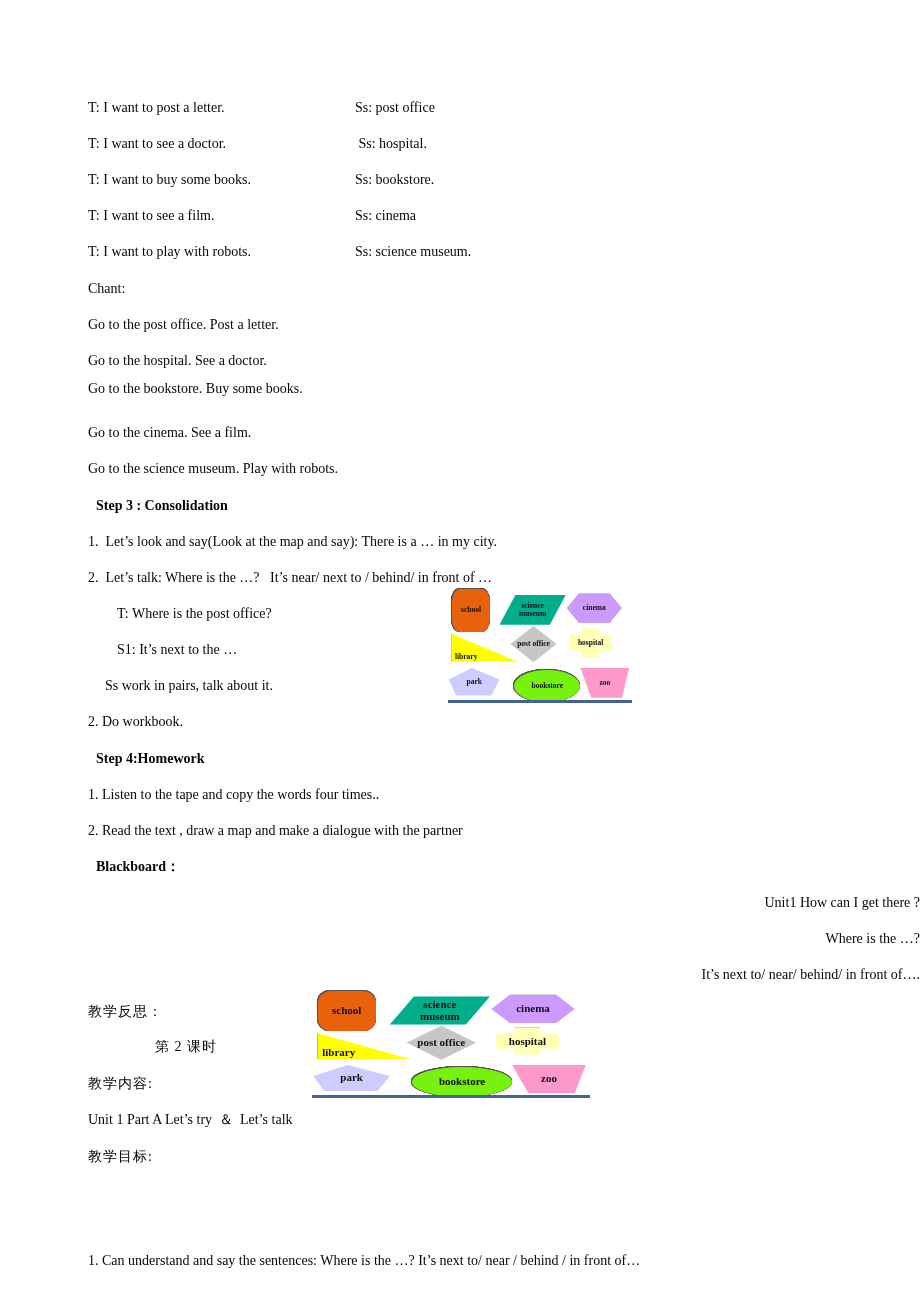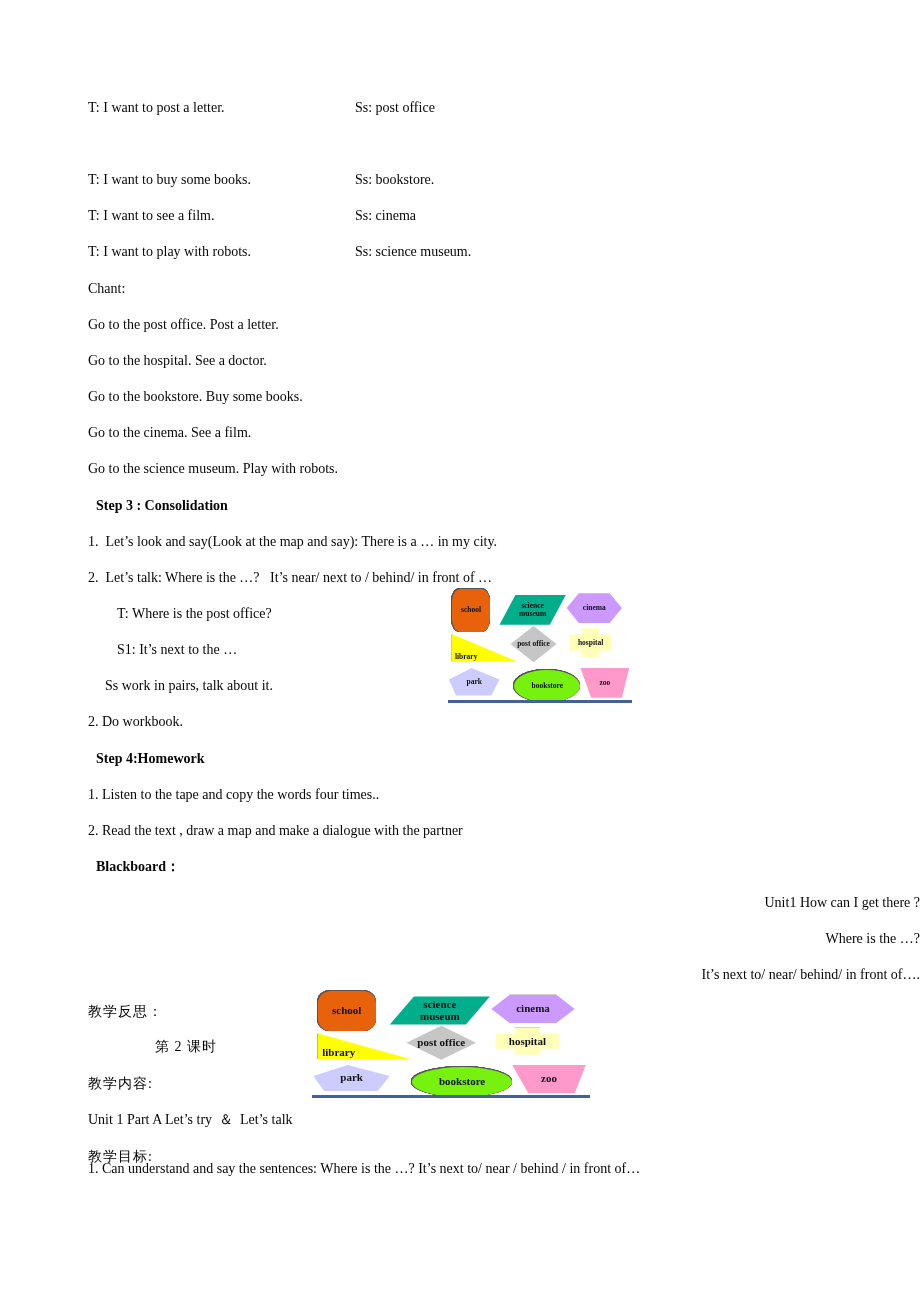--- a/index.html
+++ b/index.html
@@ -57,28 +57,29 @@
   .s-bookstore{left:36%;top:71%;width:36%;height:28.5%;background:var(--c-bookstore);border-radius:50%;}
   .s-zoo{left:72%;top:69.5%;width:26.5%;height:26%;background:var(--c-zoo);
     clip-path:polygon(0 0,100% 0,85% 100%,22% 100%);}
 </style>
 </head>
 <body>
 
 <div id="page">
 
   <div class="ln dialog-row" style="top:95px"><span class="t-cell">T: I want to post a letter.</span><span>Ss: post office</span></div>
+  <div class="ln dialog-row" style="top:131px"><span class="t-cell">T: I want to see a doctor.</span><span> Ss: hospital.</span></div>
   <div class="ln dialog-row" style="top:167px"><span class="t-cell">T: I want to buy some books.</span><span>Ss: bookstore.</span></div>
   <div class="ln dialog-row" style="top:203px"><span class="t-cell">T: I want to see a film.</span><span>Ss: cinema</span></div>
   <div class="ln dialog-row" style="top:239px"><span class="t-cell">T: I want to play with robots.</span><span>Ss: science museum.</span></div>
 
   <div class="ln" style="top:276px">Chant:</div>
   <div class="ln" style="top:312px">Go to the post office. Post a letter.</div>
   <div class="ln" style="top:348px">Go to the hospital. See a doctor.</div>
-  <div class="ln" style="top:384px">Go to the bookstore. Buy some books.</div>
+  <div class="ln" style="top:376px">Go to the bookstore. Buy some books.</div>
   <div class="ln" style="top:420px">Go to the cinema. See a film.</div>
   <div class="ln" style="top:456px">Go to the science museum. Play with robots.</div>
 
   <div class="ln bold" style="top:493px">Step 3 : Consolidation</div>
   <div class="ln" style="top:529px">1.  Let’s look and say(Look at the map and say): There is a … in my city.</div>
   <div class="ln" style="top:565px">2.  Let’s talk: Where is the …?   It’s near/ next to / behind/ in front of …</div>
   <div class="ln" style="top:601px;left:117px">T: Where is the post office?</div>
   <div class="ln" style="top:637px;left:117px">S1: It’s next to the …</div>
   <div class="ln" style="top:673px;left:105px">Ss work in pairs, talk about it.</div>
   <div class="ln" style="top:709px">2. Do workbook.</div>
@@ -153,15 +154,15 @@
         <span class="lbl">bookstore</span>
       </div>
     <div class="shape s-zoo">
         <span class="lbl">zoo</span>
       </div>
     <div class="map-baseline"></div>
   </div>
 
   <div class="ln" style="top:1107px">Unit 1 Part A Let’s try  ＆  Let’s talk</div>
   <div class="ln zh" style="top:1144px">教学目标:</div>
-  <div class="ln" style="top:1156px">1. Can understand and say the sentences: Where is the …? It’s next to/ near / behind / in front of…</div>
+  <div class="ln" style="top:1248px">1. Can understand and say the sentences: Where is the …? It’s next to/ near / behind / in front of…</div>
 
 </div>
 
 </body></html>

